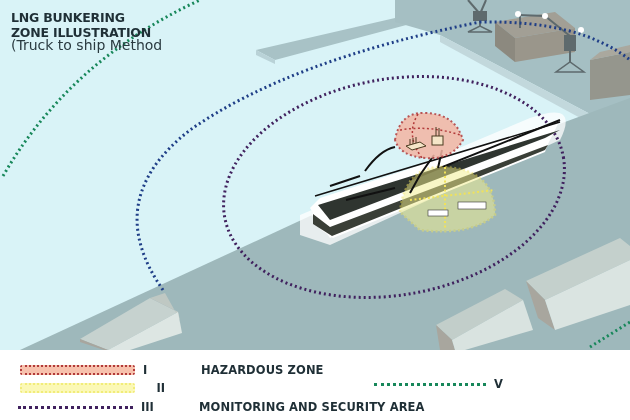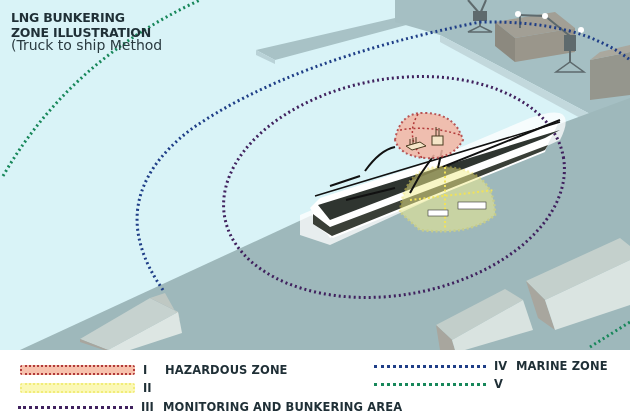--- a/index.html
+++ b/index.html
@@ -15,21 +15,21 @@
   .legend { position: absolute; left: 0; top: 350px; width: 630px; height: 70px; background: #ffffff; }
   .legend-row { position: absolute; display: flex; align-items: center; height: 18px; }
   .swatch { width: 115px; height: 10px; box-sizing: border-box; }
   .swatch.hazard { background: #f7c1ad; border: 2px dotted #b23a3a; border-radius: 2px; }
   .swatch.safety { background: #fbf8b6; border: 2px dotted #f1ec7a; border-radius: 2px; }
   .swatch.line { height: 0; border-top: 3px dotted #3a1a5a; }
   .swatch.line.purple { border-top-color: #40215e; }
   .swatch.line.blue { border-top-color: #1f3e87; width: 112px; }
   .swatch.line.green { border-top-color: #17875a; width: 112px; }
   .numeral { font-weight: bold; font-size: 11.5px; color: #1f2f36; margin-left: 8px; width: 22px; }
-  .zone-label { font-weight: bold; font-size: 11.5px; color: #1f2f36; letter-spacing: 0.1px; }
+  .zone-label { font-weight: bold; font-size: 11.5px; color: #1f2f36; letter-spacing: 0.1px; margin-left: 36px; }
 </style>
 </head>
 <body>
 
 <svg id="scene" viewBox="0 0 630 350" width="630" height="350" xmlns="http://www.w3.org/2000/svg">
 
   <rect x="0" y="0" width="630" height="350" fill="#d9f3f7"></rect>
 
   <polygon points="256,50 395,18 410,24 275,60" fill="#a8c2c6"></polygon>
   <polygon points="256,50 275,60 275,64 256,55" fill="#b9d2d7"></polygon>
@@ -138,31 +138,26 @@
   <div class="title-line">ZONE ILLUSTRATION</div>
   <div class="subtitle-line">(Truck to ship Method</div>
 </div>
 
 <div class="legend">
   <div class="legend-row" style="left:20px; top:11px;">
     <span class="swatch hazard"></span>
     <span class="numeral">I</span>
     <span class="zone-label">HAZARDOUS ZONE</span>
   </div>
-  <div class="legend-row" style="left:20px; top:29px;">
+  <div class="legend-row" style="left:20px; top:29px;text-align:right;">
     <span class="swatch safety"></span>
     <span class="numeral">II</span>
   </div>
   <div class="legend-row" style="left:18px; top:48px;">
     <span class="swatch line purple"></span>
     <span class="numeral">III</span>
-    <span class="zone-label">MONITORING AND BUNKERING AREA</span>
-  </div>
-  <div class="legend-row" style="left:374px; top:7px;">
-    <span class="swatch line blue"></span>
-    <span class="numeral">IV</span>
-    <span class="zone-label">MARINE ZONE</span>
+    <span class="zone-label">MONITORING AND SECURITY AREA</span>
   </div>
   <div class="legend-row" style="left:374px; top:25px;">
     <span class="swatch line green"></span>
     <span class="numeral">V</span>
   </div>
 </div>
 
 </body></html>

